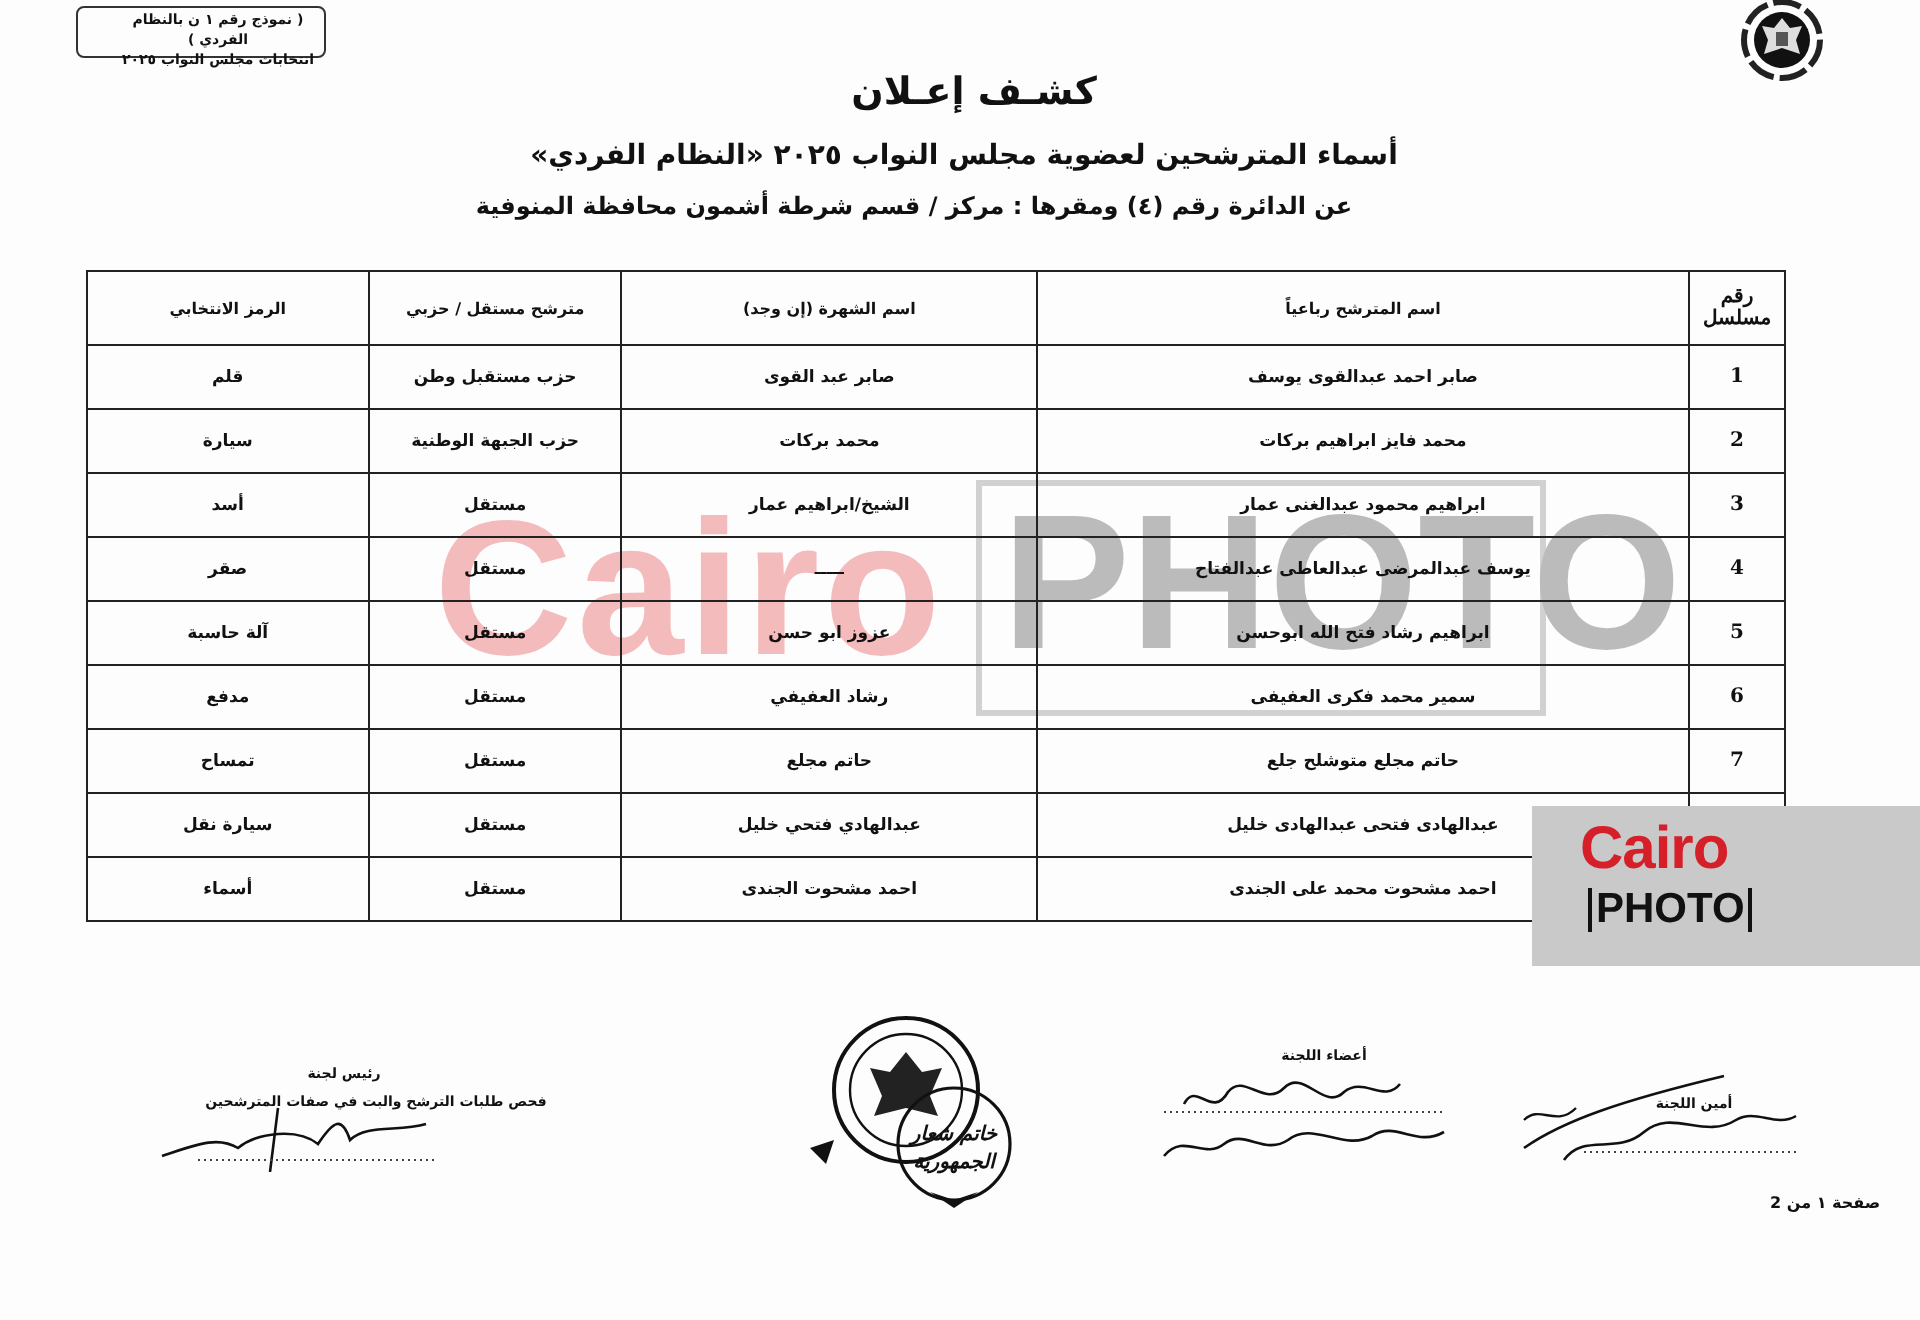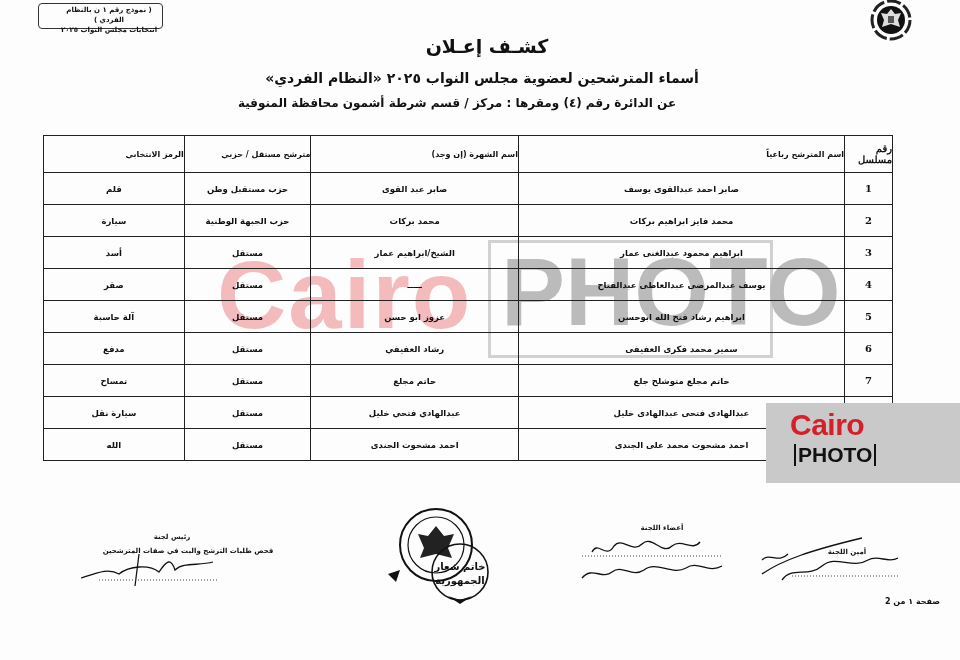--- a/index.html
+++ b/index.html
@@ -8,21 +8,21 @@
   .abs { position:absolute;padding-left:17px; }
   .form-box { left:38px; top:3px; width:106px; height:23px; border:1.2px solid #333; border-radius:4px;
               font-size:7px; font-weight:bold; text-align:center; line-height:10px; padding-top:1px; direction:rtl; }
   .emblem { left:848px; top:0px; width:52px; height:44px; }
   .title { left:0; width:960px; text-align:center; direction:rtl; font-weight:bold; }
   .t1 { top:35px; font-size:19px; left:-10px; }
   .t2 { top:70px; font-size:14px; left:-15px; }
   .t3 { top:96px; font-size:12px; left:-40px; }
   table.cands { position:absolute; left:43px; top:135px; width:850px; border-collapse:collapse; direction:rtl; }
   table.cands td, table.cands th { border:1.4px solid #222; text-align:center; font-size:8.5px; font-weight:bold; padding:0; }
-  table.cands th { height:36px; font-size:8px; line-height:11px;text-align:right; }
+  table.cands th { height:36px; font-size:8px; line-height:11px; }
   table.cands td { height:31px; }
   .c-num { width:47px; font-family:"DejaVu Serif", serif; font-size:10px !important; }
   .c-name { width:326px;margin-left:12px; }
   .c-alias { width:207px; }
   .c-type { width:126px; }
   .c-sym { width:140px; }
   .wm1 { left:200px; top:240px; font-size:96px; font-weight:bold; color:#e2343a; opacity:0.32;
          font-family:"Liberation Sans", sans-serif; letter-spacing:2px; }
   .wm2 { left:488px; top:240px; width:262px; height:112px; border:3px solid #777; opacity:0.32; }
   .wm2 span { position:absolute; left:10px; top:-6px; font-size:96px; font-weight:bold; color:#333;
@@ -126,41 +126,41 @@
       <td>عبدالهادى فتحى عبدالهادى خليل</td>
       <td>عبدالهادي فتحي خليل</td>
       <td>مستقل</td>
       <td>سيارة نقل</td>
     </tr>
     <tr>
       <td class="c-num">9</td>
       <td>احمد مشحوت محمد على الجندى</td>
       <td>احمد مشحوت الجندى</td>
       <td>مستقل</td>
-      <td>الله</td>
+      <td>أسماء</td>
     </tr>
   </tbody>
 </table>
 
 <div class="abs badge">
   <span class="cairo">Cairo</span>
   <span class="photo">PHOTO</span>
 </div>
 
 <div class="abs sig-label" style="left:60px; top:533px; width:190px;">رئيس لجنة</div>
 <div class="abs sig-label" style="left:76px; top:547px; width:190px;">فحص طلبات الترشح والبت في صفات المترشحين</div>
 <div class="abs" style="left:62px; top:552px; width:140px; height:34px;">
   <svg width="140" height="34" viewBox="0 0 140 34">
     <path d="M2 26 C20 20, 30 16, 40 22 C50 14, 70 12, 80 20 C88 8, 92 6, 96 18 C104 10, 120 14, 134 10" fill="none" stroke="#111" stroke-width="1.3"></path>
     <path d="M60 2 L56 34" stroke="#111" stroke-width="1.3"></path>
     <line x1="20" y1="28" x2="140" y2="28" stroke="#444" stroke-dasharray="1 2"></line>
   </svg>
 </div>
 
-<div class="abs" style="left:371px; top:500px; width:120px; height:110px;">
+<div class="abs" style="left:388px; top:500px; width:120px; height:110px;font-style:italic;">
   <svg width="120" height="110" viewBox="0 0 120 110">
     <circle cx="48" cy="45" r="36" fill="none" stroke="#111" stroke-width="2"></circle>
     <circle cx="48" cy="45" r="28" fill="none" stroke="#111" stroke-width="1.2"></circle>
     <path d="M48 26 L40 36 L30 34 L36 48 L32 58 L48 54 L64 58 L60 48 L66 34 L56 36 Z" fill="#222"></path>
     <circle cx="72" cy="72" r="28" fill="none" stroke="#111" stroke-width="1.6"></circle>
     <text x="72" y="70" font-size="10" text-anchor="middle" fill="#111" font-family="DejaVu Sans, sans-serif" font-weight="bold">خاتم شعار</text>
     <text x="72" y="84" font-size="10" text-anchor="middle" fill="#111" font-family="DejaVu Sans, sans-serif" font-weight="bold">الجمهورية</text>
     <path d="M0 74 L12 70 L8 82 Z" fill="#111"></path>
     <path d="M60 96 L72 100 L84 96 L72 104 Z" fill="#111"></path>
   </svg>

